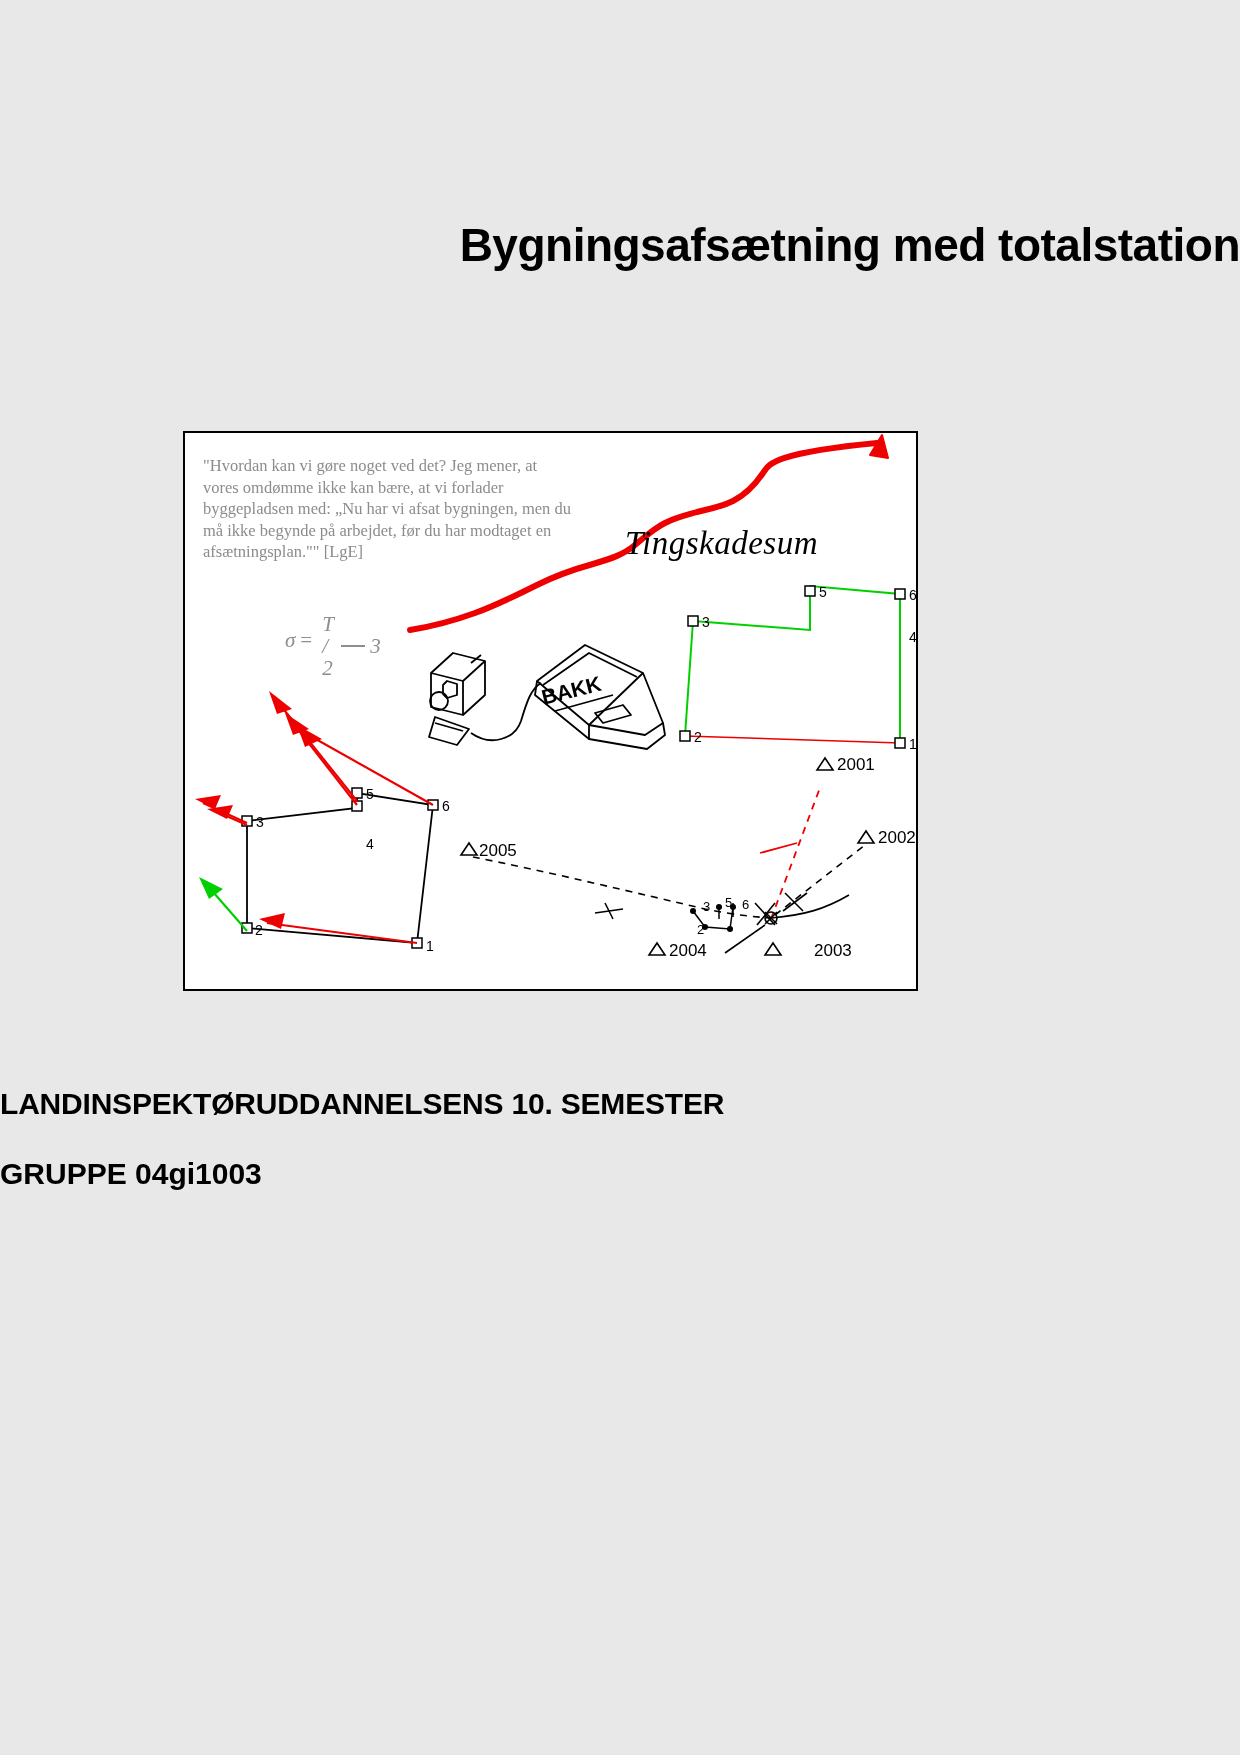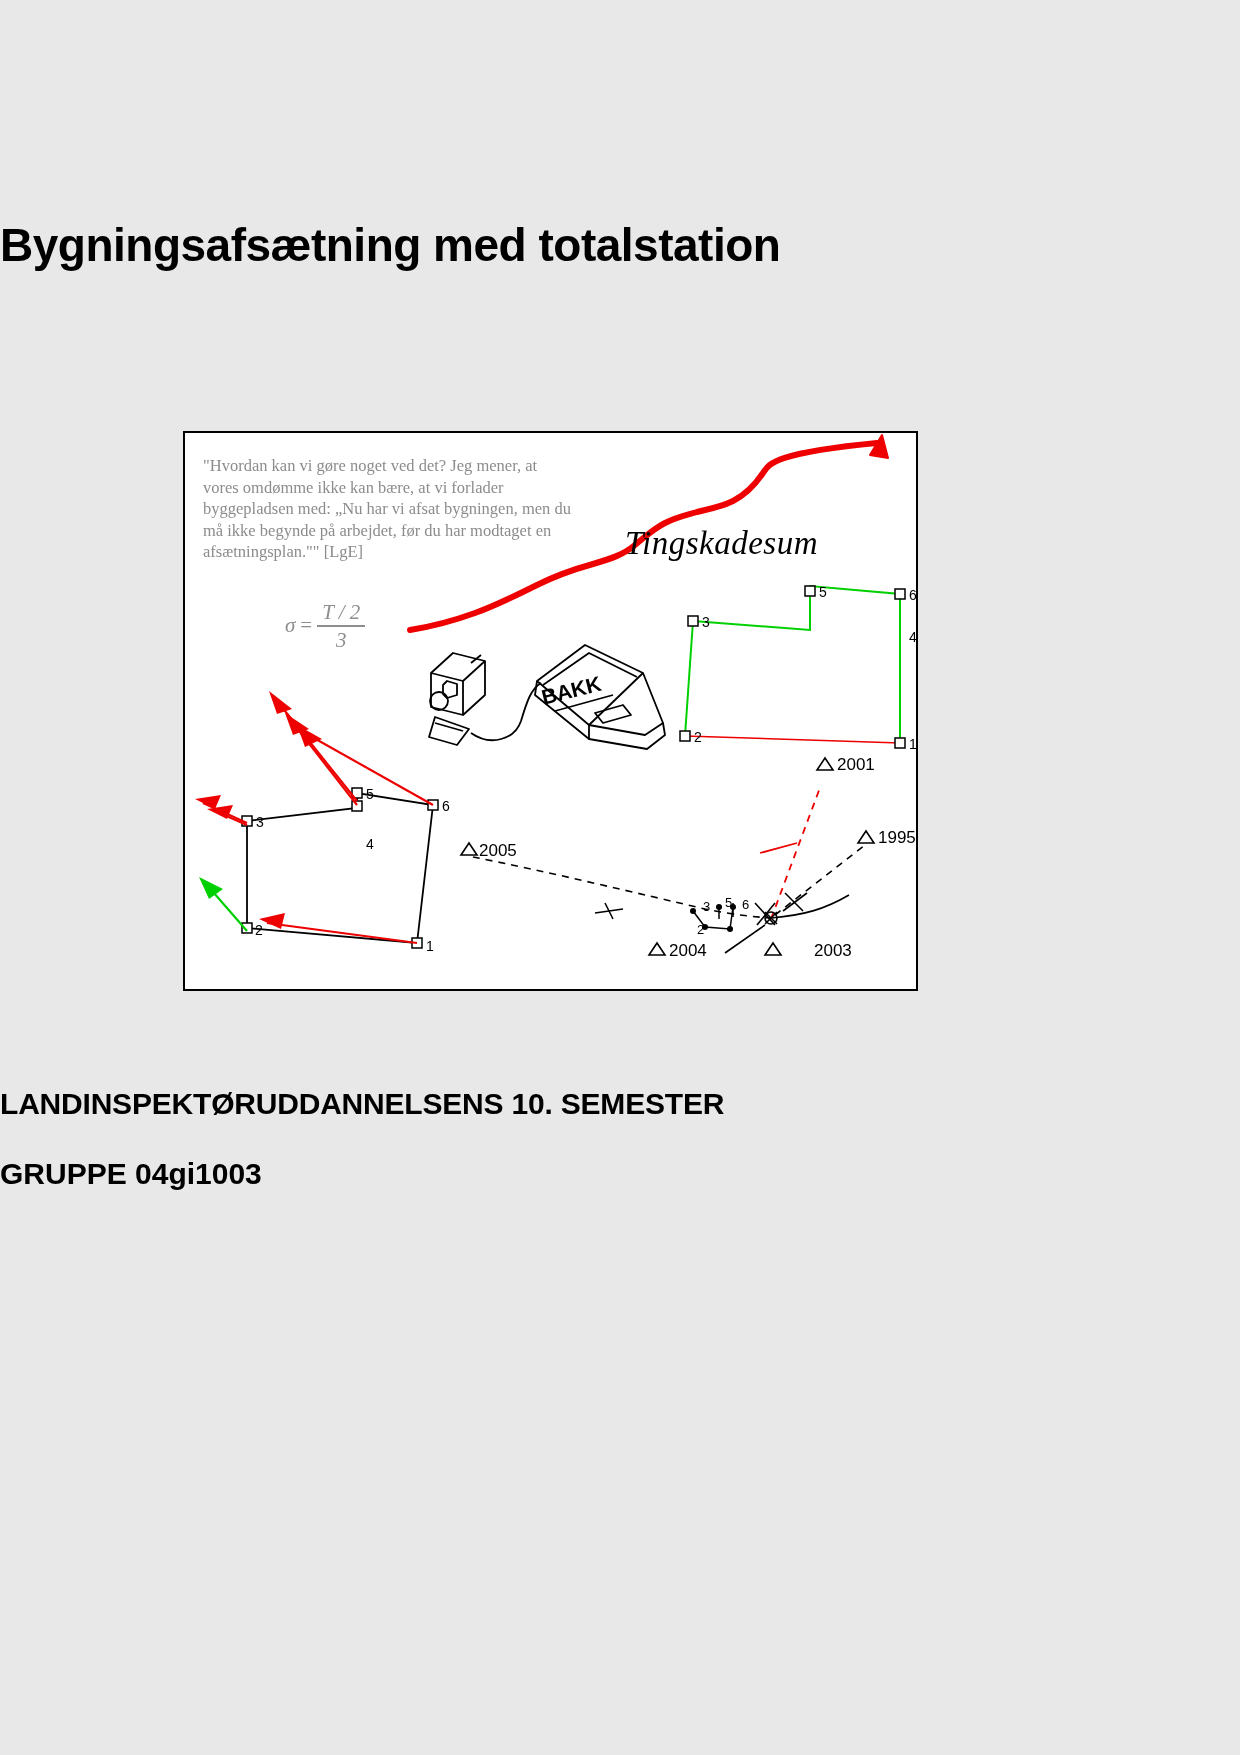--- a/index.html
+++ b/index.html
@@ -22,21 +22,21 @@
     height: 1755px;
     background: #e8e8e8;
   }
 
   
   .title-main {
     position: absolute;
     left: 0;
     top: 218px;
     width: 1240px;
-    text-align: left;
+    text-align: right;
     font-size: 46px;
     font-weight: bold;
     color: #000;
     letter-spacing: -0.5px;
   }
   .title-sub {
     position: absolute;
     left: 0;
     top: 318px;
     width: 1240px;
@@ -98,23 +98,24 @@
     font-style: italic;
     font-size: 21px;
     display: flex;
     align-items: center;
     gap: 5px;
   }
   .formula .sigma { font-size: 21px; }
   .formula .eq { font-style: normal; }
   .frac {
     display: inline-flex;
-    flex-direction: column;
+    flex-direction: row;
     align-items: center;
     line-height: 1.05;
+    margin-top: 12px;
   }
   .frac .num { padding: 0 5px; }
   .frac .bar {
     width: 100%;
     height: 1.5px;
     background: #8e8e8e;
     margin: 2px 0;
   }
   .frac .den { padding: 0 5px; }
 
@@ -329,21 +330,21 @@
     <div class="plabel" style="left:724px; top:303px;">1</div>
 
     <div class="plabel" style="left:71px; top:381px;">3</div>
     <div class="plabel" style="left:181px; top:353px;">5</div>
     <div class="plabel" style="left:257px; top:365px;">6</div>
     <div class="plabel" style="left:181px; top:403px;">4</div>
     <div class="plabel" style="left:70px; top:489px;">2</div>
     <div class="plabel" style="left:241px; top:505px;">1</div>
 
     <div class="cplabel" style="left:652px; top:322px;">2001</div>
-    <div class="cplabel" style="left:693px; top:395px;">1995</div>
+    <div class="cplabel" style="left:693px; top:395px;">2002</div>
     <div class="cplabel" style="left:629px; top:508px;">2003</div>
     <div class="cplabel" style="left:484px; top:508px;text-align:center;">2004</div>
     <div class="cplabel" style="left:294px; top:408px;">2005</div>
 
     <div class="stlabel" style="left:518px; top:466px;">3</div>
     <div class="stlabel" style="left:540px; top:462px;">5</div>
     <div class="stlabel" style="left:557px; top:464px;">6</div>
     <div class="stlabel" style="left:512px; top:489px;">2</div>
 
   </div>

